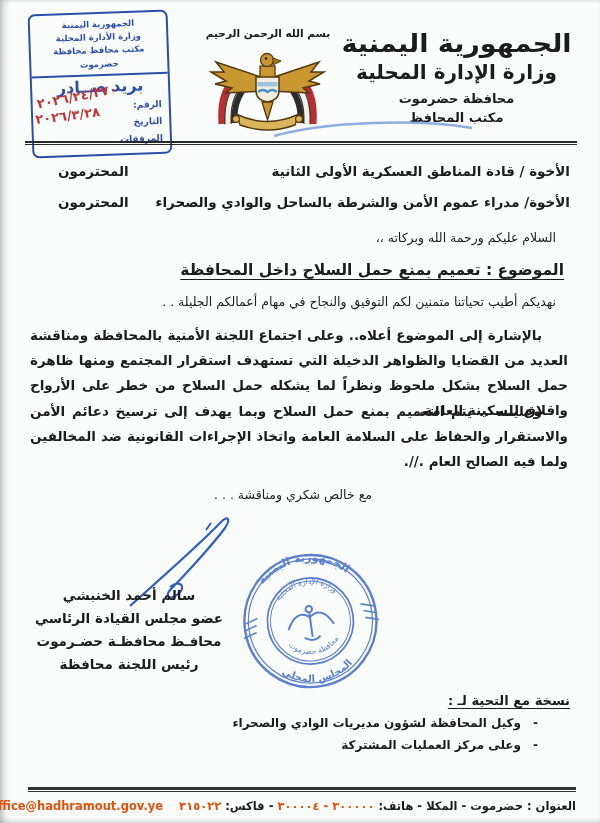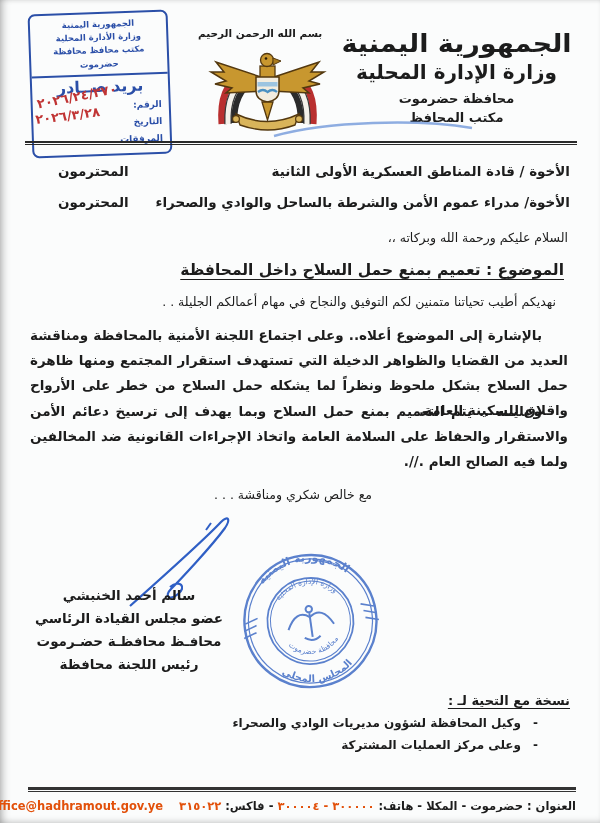--- a/index.html
+++ b/index.html
@@ -18,35 +18,35 @@
     color:#2b4fa8; text-align:center; font-weight:bold;
     transform:rotate(-2deg);
   }
   .ps-head { padding:4px 3px 3px; font-size:8.5px; line-height:1.55; }
   .ps-title { border-top:2px solid #2b4fa8; font-size:16px; padding:1px 0 2px; letter-spacing:2px; }
   .ps-fields { direction:rtl; text-align:right; font-size:9px; padding:0 7px 5px; line-height:1.9; }
   .red-hand { position:absolute; color:#c03434; font-weight:bold; white-space:nowrap; direction:ltr; }
   .rh1 { left:4px; top:74px; font-size:13px; transform:rotate(-9deg); }
   .rh2 { left:2px; top:93px; font-size:13px; transform:rotate(-5deg); }
   
-  .basmala { position:absolute; left:198px; top:27px; width:140px; font-size:10.5px; font-weight:bold; }
+  .basmala { position:absolute; left:198px; top:27px; width:140px; text-align:center; font-size:10.5px; font-weight:bold; }
   .emblem { position:absolute; left:200px; top:44px; }
   .hdr-right { position:absolute; right:16px; top:28px; width:255px; text-align:center; direction:rtl; }
   .hdr-republic { font-size:27px; font-weight:bold; transform:scaleY(.92); }
   .hdr-ministry { font-size:20px; font-weight:bold; margin-top:1px; }
   .hdr-gov { font-size:13px; font-weight:bold; margin-top:7px; letter-spacing:1px; }
   .hdr-office { font-size:13px; font-weight:bold; margin-top:4px; letter-spacing:1px; }
   .rule-double { position:absolute; left:25px; right:23px; top:141px; height:4px;
     border-top:2.5px solid #2a2a2a; border-bottom:1.5px solid #2a2a2a; }
   .pen-mark { position:absolute; left:268px; top:116px; }
   
   .addressee { position:absolute; left:58px; right:30px; display:flex; justify-content:space-between;
     direction:rtl; font-weight:bold; font-size:13.5px; }
   .addr1 { top:163px; } .addr2 { top:194px; }
-  .greeting { position:absolute; right:32px; top:230px; font-size:12.5px; direction:rtl; }
+  .greeting { position:absolute; right:44px; top:230px; font-size:12.5px; direction:rtl; }
   .subject { position:absolute; right:36px; top:261px; direction:rtl; font-size:15.5px; font-weight:bold;
     text-decoration:underline; text-underline-offset:4px; }
   .salutation { position:absolute; right:44px; top:294px; font-size:12.5px; direction:rtl;text-align:center; }
   .body-p { position:absolute; left:30px; right:32px; direction:rtl; text-align:justify;
     font-size:13.5px; font-weight:bold; line-height:25px; text-indent:26px; }
   .p1 { top:323px; } .p2 { top:399px; }
   .issued { position:absolute; left:150px; width:310px; top:461px; text-align:center; direction:rtl;
     font-weight:bold; font-size:14px; text-decoration:underline; text-underline-offset:4px; }
   .thanks { position:absolute; left:138px; width:310px; top:487px; text-align:center; direction:rtl; font-size:12.5px; }
   

